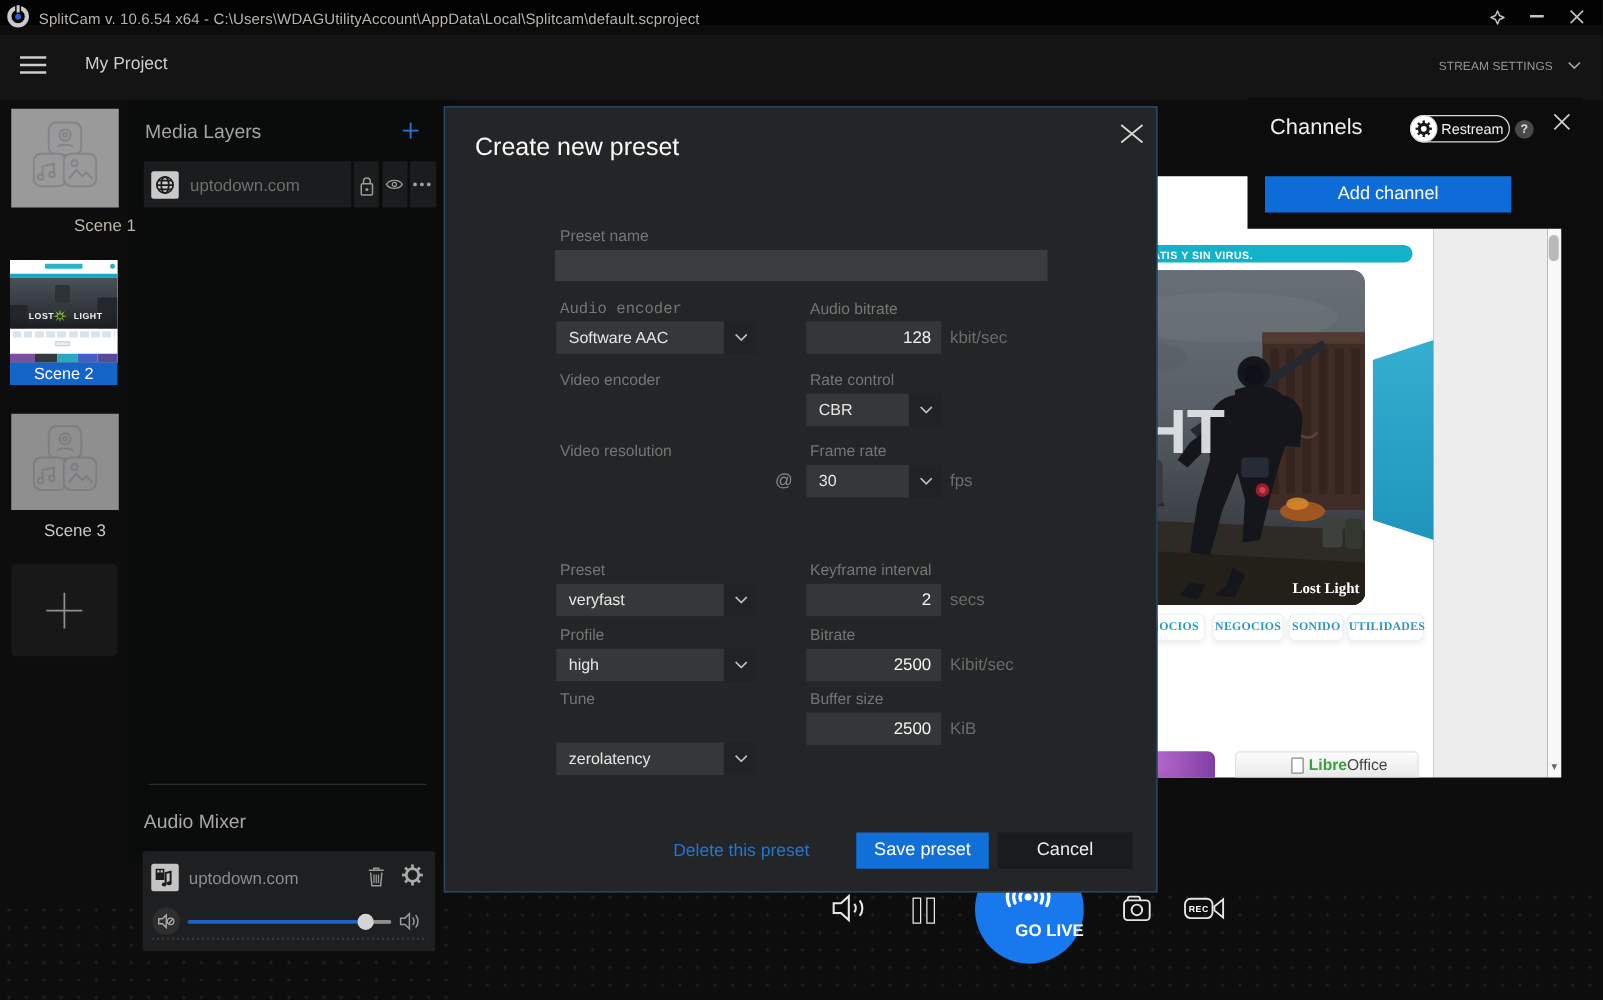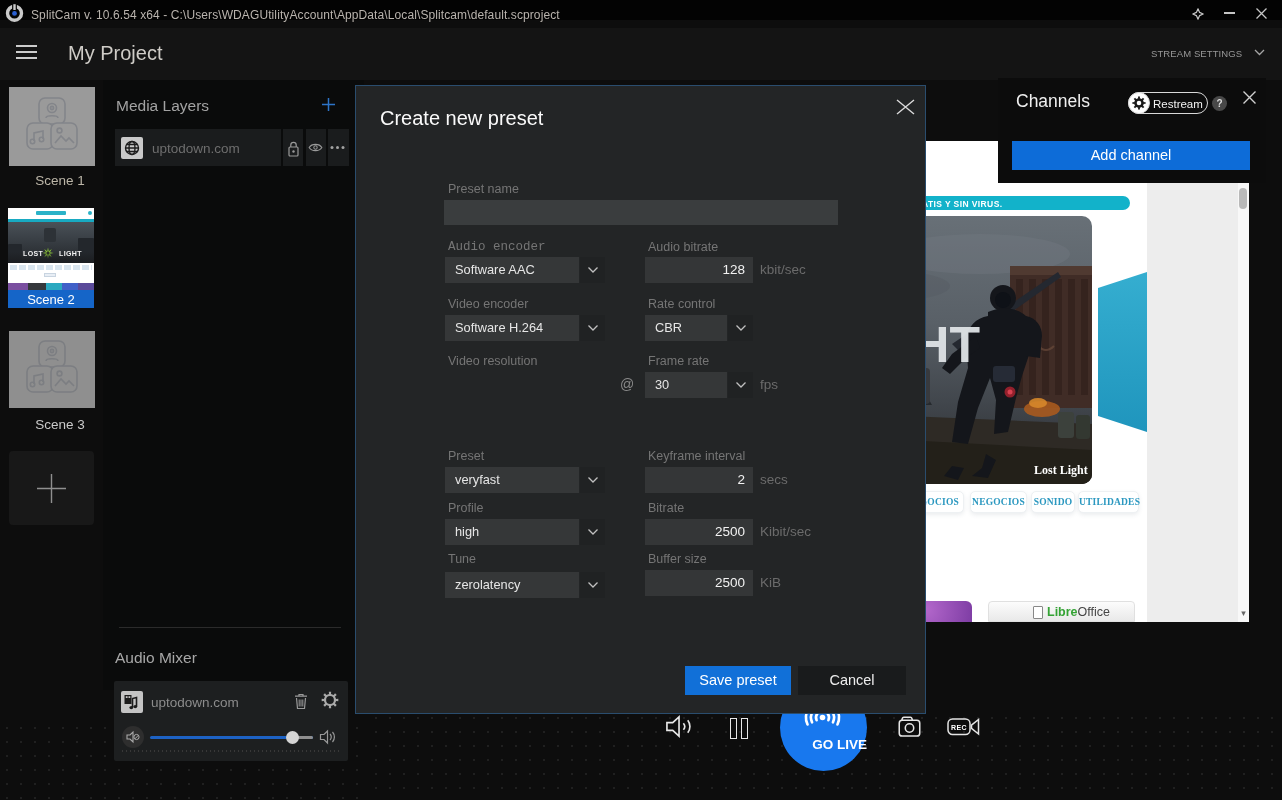--- a/index.html
+++ b/index.html
@@ -9,21 +9,21 @@
   .abs { position:absolute; }
   svg { display:block; }
 
   
   #titlebar { left:0; top:0; width:1282px; height:20px; background:#030303;text-decoration:underline; }
   #titletext { left:31px; top:7.5px; font-size:12px; color:#b9b3ad; letter-spacing:0.1px; }
 
   
   #header { left:0; top:28px; width:1282px; height:52px; background:#141414; }
   .hbar { position:absolute; left:16px; width:21px; height:2px; background:#cccccc; }
-  #myproject { left:68px; top:42px; font-size:20px; color:#cfccc7; }
+  #myproject { left:68px; top:42px; font-size:14px; color:#cfccc7; }
   #streamset { left:1151px; top:48px; font-size:9.5px; color:#979797; letter-spacing:0.1px; }
 
   
   .scenetile { left:9px; width:86px; }
   .scenelabel { width:120px; left:0; text-align:center; font-size:13.5px; color:#bcb6a8; }
 
   
   #mediapanel { left:103px; top:80px; width:261px; height:610px; background:#0a0b0b; }
   #medialayers { left:116px; top:97px; font-size:15.5px; color:#a3a3a3; }
   .layerseg { position:absolute; background:#1a1c1d; top:129px; height:37px; }
@@ -281,21 +281,21 @@
       <circle cx="26" cy="11" r="4.5"></circle>
       <circle cx="26" cy="11" r="1.6"></circle>
       <path d="M20 21 c0 -3 12 -3 12 0"></path>
       <path d="M8 44 v-8 l9 -2 v8"></path>
       <circle cx="6.5" cy="44.5" r="2.2"></circle>
       <circle cx="15.5" cy="42.5" r="2.2"></circle>
       <circle cx="33.5" cy="33.5" r="2.4"></circle>
       <path d="M29 46 l6 -7 5 5 3 -3 5 5"></path>
     </g>
   </svg>
-  <div class="abs scenelabel" style="top:173px;">Scene 1</div>
+  <div class="abs scenelabel" style="top:173px;margin-left:24px;">Scene 1</div>
 
   <div class="abs" style="left:8px;top:208px;width:86px;height:82px;background:#ffffff;overflow:hidden;">
     <div class="abs" style="left:0;top:0;width:86px;height:11px;background:#ffffff;"></div>
     <div class="abs" style="left:28px;top:3px;width:30px;height:4px;background:#2ab2c8;border-radius:1px;"></div>
     <div class="abs" style="left:80px;top:3px;width:4px;height:4px;background:#2ab2c8;border-radius:50%;"></div>
     <div class="abs" style="left:0;top:11px;width:86px;height:3px;background:#18aac2;"></div>
     <div class="abs" style="left:0;top:14px;width:86px;height:41px;background:linear-gradient(180deg,#4a5158 0%,#3a4046 40%,#23262a 100%);">
       <div class="abs" style="left:15px;top:28px;font-size:7px;font-weight:bold;color:#f2f2f2;white-space:nowrap;letter-spacing:0.4px;z-index:3;">LOST</div>
       <div class="abs" style="left:51px;top:28px;font-size:7px;font-weight:bold;color:#f2f2f2;white-space:nowrap;letter-spacing:0.4px;z-index:3;">LIGHT</div>
       <svg class="abs" style="left:34px;top:25px;" width="12" height="12" viewBox="0 0 16 16">
@@ -362,27 +362,20 @@
         <div class="ddchev"></div>
       <svg class="abs" style="left:143px;top:10px;" width="10" height="6" viewBox="0 0 10 6">
           <path d="M0.5 0.5 L5 5 L9.5 0.5" fill="none" stroke="#c0c0c0" stroke-width="1.3"></path>
         </svg>
     </div>
     <div class="mlabel" style="left:292px;top:154px;">Audio bitrate</div>
     <div class="numin" style="top:171px;">128</div>
     <div class="unit" style="top:171px;">kbit/sec</div>
 
     <div class="mlabel" style="left:92px;top:211px;">Video encoder</div>
-    <div class="dd" style="top:229px;">
-        <div class="ddmain">Software H.264</div>
-        <div class="ddchev"></div>
-      <svg class="abs" style="left:143px;top:10px;" width="10" height="6" viewBox="0 0 10 6">
-          <path d="M0.5 0.5 L5 5 L9.5 0.5" fill="none" stroke="#c0c0c0" stroke-width="1.3"></path>
-        </svg>
-    </div>
     <div class="mlabel" style="left:292px;top:211px;">Rate control</div>
     <div class="dd" style="left:289px;top:229px;width:108px;">
         <div class="ddmain" style="width:82px;">CBR</div>
         <div class="ddchev" style="left:83px;"></div>
       <svg class="abs" style="left:91px;top:10px;" width="10" height="6" viewBox="0 0 10 6">
           <path d="M0.5 0.5 L5 5 L9.5 0.5" fill="none" stroke="#c0c0c0" stroke-width="1.3"></path>
         </svg>
     </div>
 
     <div class="mlabel" style="left:92px;top:268px;">Video resolution</div>
@@ -415,45 +408,46 @@
         <div class="ddchev"></div>
       <svg class="abs" style="left:143px;top:10px;" width="10" height="6" viewBox="0 0 10 6">
           <path d="M0.5 0.5 L5 5 L9.5 0.5" fill="none" stroke="#c0c0c0" stroke-width="1.3"></path>
         </svg>
     </div>
     <div class="mlabel" style="left:292px;top:415px;">Bitrate</div>
     <div class="numin" style="top:433px;">2500</div>
     <div class="unit" style="top:433px;">Kibit/sec</div>
 
     <div class="mlabel" style="left:92px;top:466px;">Tune</div>
-    <div class="dd" style="top:486px;">
+    <div class="dd" style="top:508px;">
         <div class="ddmain">zerolatency</div>
         <div class="ddchev"></div>
       <svg class="abs" style="left:143px;top:10px;" width="10" height="6" viewBox="0 0 10 6">
           <path d="M0.5 0.5 L5 5 L9.5 0.5" fill="none" stroke="#c0c0c0" stroke-width="1.3"></path>
         </svg>
     </div>
     <div class="mlabel" style="left:292px;top:466px;">Buffer size</div>
     <div class="numin" style="top:484px;">2500</div>
     <div class="unit" style="top:484px;">KiB</div>
 
+    <div class="mbtn" style="left:157px;width:160px;color:#2176d9;font-size:14px;white-space:nowrap;">Delete this preset</div>
     <div class="mbtn" style="left:329px;width:106px;background:#1170d8;">Save preset</div>
     <div class="mbtn" style="left:442px;width:108px;background:#191b1c;color:#eeeeee;">Cancel</div>
   </div>
 
   <div class="abs" id="channels">
     <div class="abs" style="left:18px;top:13px;font-size:17.5px;color:#efefef;">Channels</div>
     <div class="abs" style="left:130px;top:14px;width:80px;height:22px;border:1px solid #d8d8d8;border-radius:11px;">
       <div class="abs" style="left:-1px;top:-1px;width:22px;height:22px;background:#ffffff;border-radius:50%;border:1px solid #d8d8d8;">
         <svg style="margin:3px;" width="14" height="14" viewBox="0 0 14 14">
           <path fill-rule="evenodd" fill="#1a1a1a" d="M13.52 5.97 L13.52 8.03 L11.82 7.86 L11.02 9.80 L12.34 10.88 L10.88 12.34 L9.80 11.02 L7.86 11.82 L8.03 13.52 L5.97 13.52 L6.14 11.82 L4.20 11.02 L3.12 12.34 L1.66 10.88 L2.98 9.80 L2.18 7.86 L0.48 8.03 L0.48 5.97 L2.18 6.14 L2.98 4.20 L1.66 3.12 L3.12 1.66 L4.20 2.98 L6.14 2.18 L5.97 0.48 L8.03 0.48 L7.86 2.18 L9.80 2.98 L10.88 1.66 L12.34 3.12 L11.02 4.20 L11.82 6.14 Z M9.30 7.00 A2.3 2.3 0 1 0 4.70 7.00 A2.3 2.3 0 1 0 9.30 7.00 Z"></path>
         </svg>
       </div>
       <div class="abs" style="left:24px;top:4.5px;font-size:11.5px;color:#f2f2f2;">Restream</div>
     </div>
     <div class="abs" style="left:214px;top:18px;width:15px;height:15px;background:#484848;border-radius:50%;text-align:center;font-size:10px;line-height:15px;color:#dddddd;font-weight:bold;">?</div>
     <svg class="abs" style="left:245px;top:13px;" width="13" height="13" viewBox="0 0 13 13">
       <path d="M0.5 0.5 L12.5 12.5 M12.5 0.5 L0.5 12.5" stroke="#d0d0d0" stroke-width="1.4"></path>
     </svg>
-    <div class="abs" style="left:14px;top:63px;width:238px;height:29px;background:#0d6cd8;text-align:center;font-size:14.5px;line-height:29px;color:#ffffff;">Add channel</div>
+    <div class="abs" style="left:14px;top:63px;width:197px;height:29px;background:#0d6cd8;text-align:center;font-size:14.5px;line-height:29px;color:#ffffff;">Add channel</div>
   </div>
 
 </div>
 
 </body></html>

